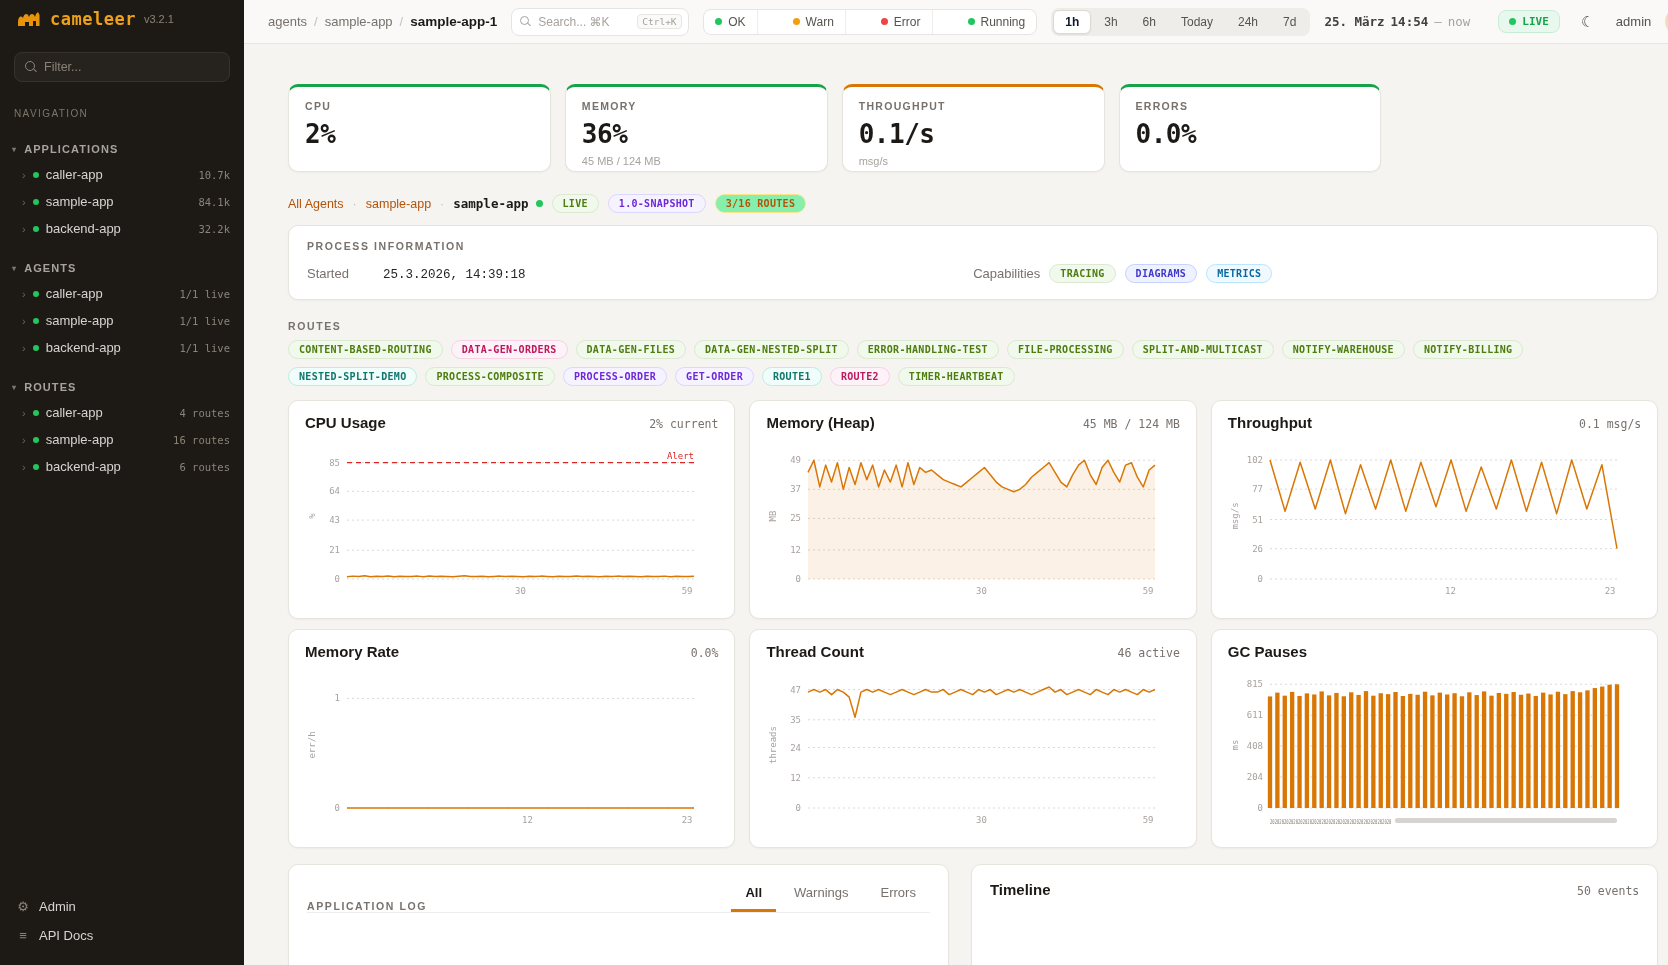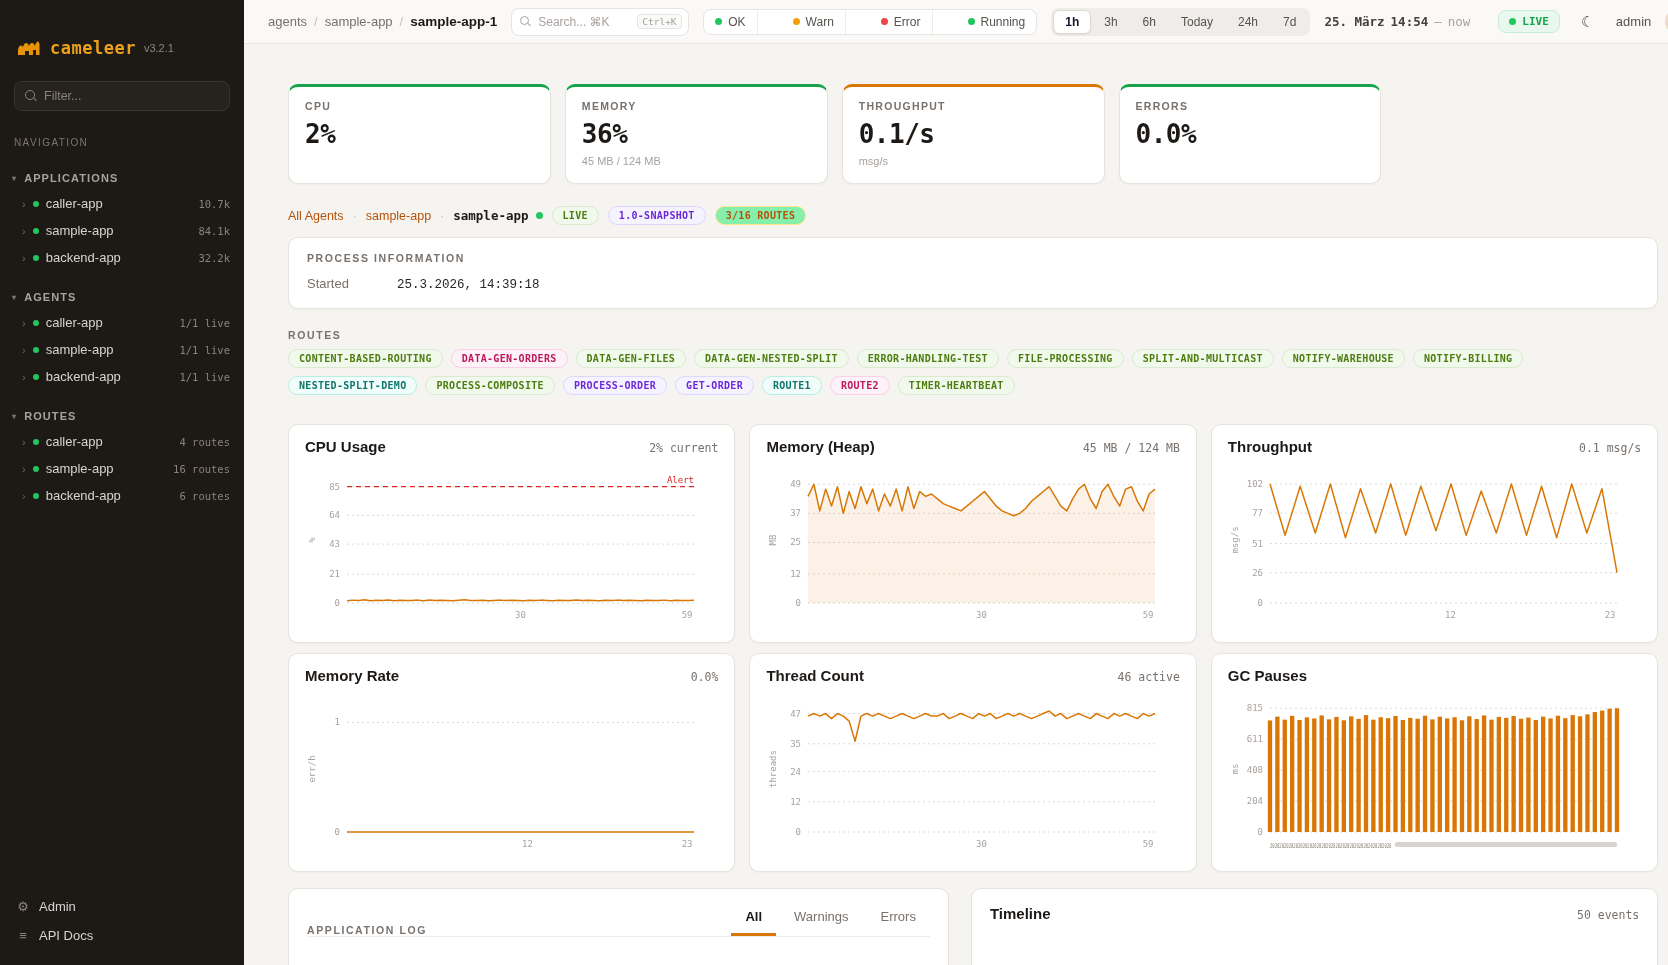--- a/index.html
+++ b/index.html
@@ -4,21 +4,21 @@
 <style>
   * { margin:0; padding:0; box-sizing:border-box; }
   html,body { width:1668px; height:965px; overflow:hidden; background:#f5f4f1;
     font-family:"Liberation Sans", sans-serif; color:#1c1917; }
 
   .app { display:flex; width:1668px; height:965px; }
 
   
   .sidebar { width:244px; min-width:244px; background:#1d1a16; color:#d6d3d1;
     display:flex; flex-direction:column; height:965px; }
-  .logo-row { display:flex; align-items:center; gap:8px; padding:35px 16px 10px 16px; }
+  .logo-row { display:flex; align-items:center; gap:8px; padding:6px 16px 10px 16px; }
   .logo-text { font-family:"DejaVu Sans Mono", monospace; font-size:17px; font-weight:700; color:#eda019; letter-spacing:0.5px; }
   .logo-version { font-size:11px; color:#8a8378; }
   .filter-box { margin:10px 14px 4px 14px; display:flex; align-items:center; gap:7px;
     background:#26221d; border:1px solid #37322b; border-radius:8px; height:30px; padding:0 10px; }
   .filter-box input { background:transparent; border:none; outline:none; color:#d6d3d1;
     font-size:12.5px; width:100%; font-family:"Liberation Sans", sans-serif; }
   .filter-box input::placeholder { color:#8a8378; }
   .side-search-icon { width:12px; height:12px; position:relative; flex:0 0 auto; }
   .side-search-icon:before { content:""; position:absolute; width:8px; height:8px; border:1.4px solid #8a8378; border-radius:50%; }
   .side-search-icon:after { content:""; position:absolute; width:4px; height:1.4px; background:#8a8378; transform:rotate(45deg); left:8px; top:9px; }
@@ -71,21 +71,21 @@
   .user-name { font-size:13px; color:#57534e; }
   .avatar { width:27px; height:27px; border-radius:50%; background:#f0dcc0; color:#7c4a12; font-size:10.5px; font-weight:700;
     display:flex; align-items:center; justify-content:center; cursor:pointer; }
   .spacer { flex:1; }
 
   
   .content { flex:1; padding:40px 52px 0 44px; overflow:hidden; }
 
   .stats-row { display:grid; grid-template-columns:repeat(5,1fr); gap:14px; }
   .stat-card { background:#fff; border:1px solid #e7e4de; border-top:3px solid #16a34a; border-radius:10px;
-    padding:13px 16px; height:100px; box-shadow:0 1px 2px rgba(28,25,23,0.04); }
+    padding:13px 16px; height:88px; box-shadow:0 1px 2px rgba(28,25,23,0.04); }
   .stat-label { font-size:10.5px; font-weight:700; letter-spacing:1.3px; color:#78716c; }
   .stat-value { font-family:"DejaVu Sans Mono", monospace; font-size:26px; font-weight:700; color:#1c1917; margin-top:7px; letter-spacing:-0.5px;}
   .stat-sub { font-size:11px; color:#a8a29e; margin-top:6px; min-height:13px;}
 
   .agent-row { display:flex; align-items:center; gap:9px; margin-top:22px; font-size:12.5px; }
   .agent-link { color:#b45309; cursor:pointer; }
   .agent-sep { color:#c6c2bc; }
   .agent-current { font-family:"DejaVu Sans Mono", monospace; font-weight:700; color:#1c1917; display:flex; align-items:center; gap:7px;}
   .agent-live-dot { width:7px; height:7px; border-radius:50%; background:#22c55e; }
   .pill { font-family:"DejaVu Sans Mono", monospace; font-size:10px; font-weight:700; letter-spacing:0.3px;
@@ -96,30 +96,30 @@
   .tone-purple { background:#f5f3ff; border-color:#ddd6fe; color:#6d28d9; }
   .tone-teal   { background:#f0fdfa; border-color:#b8efe3; color:#0f766e; }
   .tone-amber  { background:#86efac; border-color:#fde68a; color:#b45309; }
   .tone-indigo { background:#eef2ff; border-color:#c7d2fe; color:#4338ca; }
   .tone-sky    { background:#f0f9ff; border-color:#bae6fd; color:#0369a1; }
 
   .card { background:#fff; border:1px solid #e7e4de; border-radius:10px; box-shadow:0 1px 2px rgba(28,25,23,0.04); }
   .process-card { margin-top:12px; padding:14px 18px 16px 18px; }
   .section-title { font-size:10.5px; font-weight:700; letter-spacing:1.6px; color:#78716c; }
   .process-grid { display:grid; grid-template-columns:1fr 1fr; margin-top:12px; align-items:center; }
-  .process-left { display:flex; align-items:baseline; gap:14px; }
+  .process-left { display:flex; align-items:baseline; }
   .process-label { font-size:13px; color:#78716c; }
   .process-value { font-family:Liberation Mono, monospace; font-size:12.5px; color:#292524;margin-left:34px; }
   .process-right { display:flex; align-items:center; gap:9px; }
 
   .routes-section { margin-top:20px; }
   .routes-chips { display:flex; flex-wrap:wrap; gap:8px; margin-top:8px; }
   .route-chip { cursor:pointer; }
 
-  .charts-grid { display:grid; grid-template-columns:repeat(3,1fr); gap:10px 14px; margin-top:29px; }
+  .charts-grid { display:grid; grid-template-columns:repeat(3,1fr); gap:10px 14px; margin-top:14px; }
   .chart-card { padding:13px 16px 10px 16px; height:219px; }
   .chart-header { display:flex; align-items:baseline; justify-content:space-between; }
   .chart-title { font-size:15px; font-weight:700; color:#1c1917; }
   .chart-value { font-family:"DejaVu Sans Mono", monospace; font-size:11.5px; color:#78716c; }
   .chart-body { margin-top:10px; height:158px; }
   .chart-body svg { display:block; }
 
   .bottom-grid { display:grid; grid-template-columns:1fr 1.04fr; gap:22px; margin-top:16px; }
   .bottom-card { padding:16px 18px; height:210px; }
   .log-header { display:flex; align-items:flex-end; justify-content:space-between; border-bottom:1px solid #efedea; padding-bottom:0; }
@@ -343,20 +343,26 @@
         <span class="pill tone-purple">1.0-SNAPSHOT</span>
         <span class="pill tone-amber">3/16 ROUTES</span>
       </div>
 
       <section class="card process-card">
         <div class="section-title">PROCESS INFORMATION</div>
         <div class="process-grid">
           <div class="process-left">
             <span class="process-label">Started</span>
             <span class="process-value">25.3.2026, 14:39:18</span>
+          </div>
+          <div class="process-right">
+            <span class="process-label">Capabilities</span>
+            <span class="pill tone-green">TRACING</span>
+            <span class="pill tone-indigo">DIAGRAMS</span>
+            <span class="pill tone-sky">METRICS</span>
           </div>
         </div>
       </section>
 
       <div class="routes-section">
         <div class="section-title">ROUTES</div>
         <div class="routes-chips">
           <span class="pill route-chip tone-green">CONTENT-BASED-ROUTING</span>
           <span class="pill route-chip tone-pink">DATA-GEN-ORDERS</span>
           <span class="pill route-chip tone-green">DATA-GEN-FILES</span>

